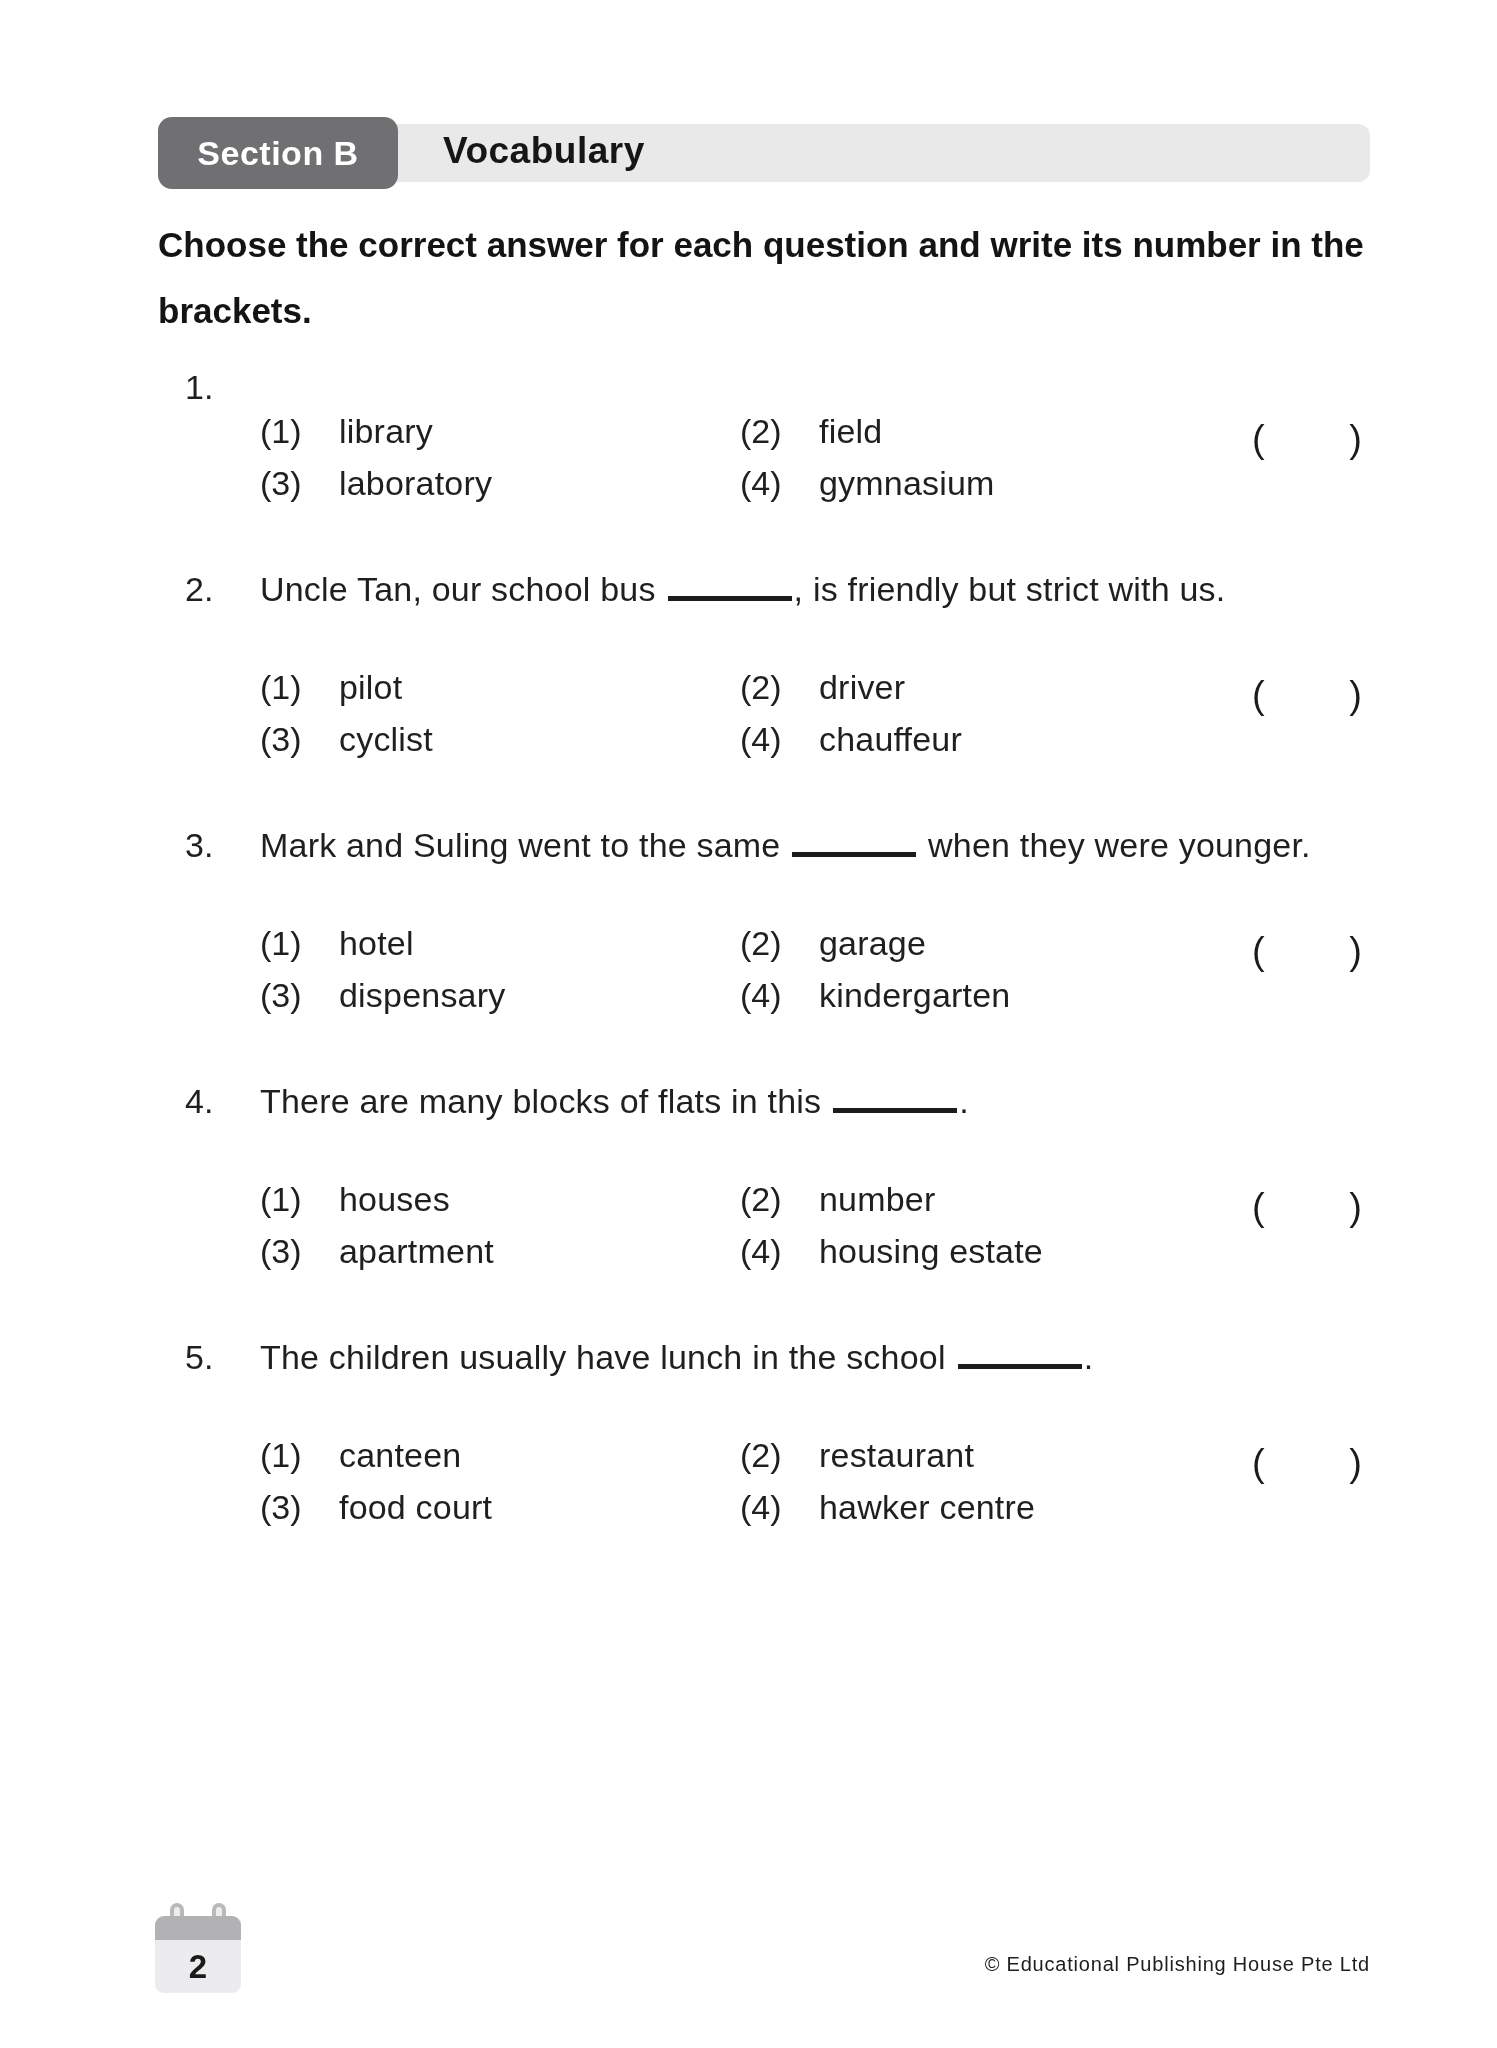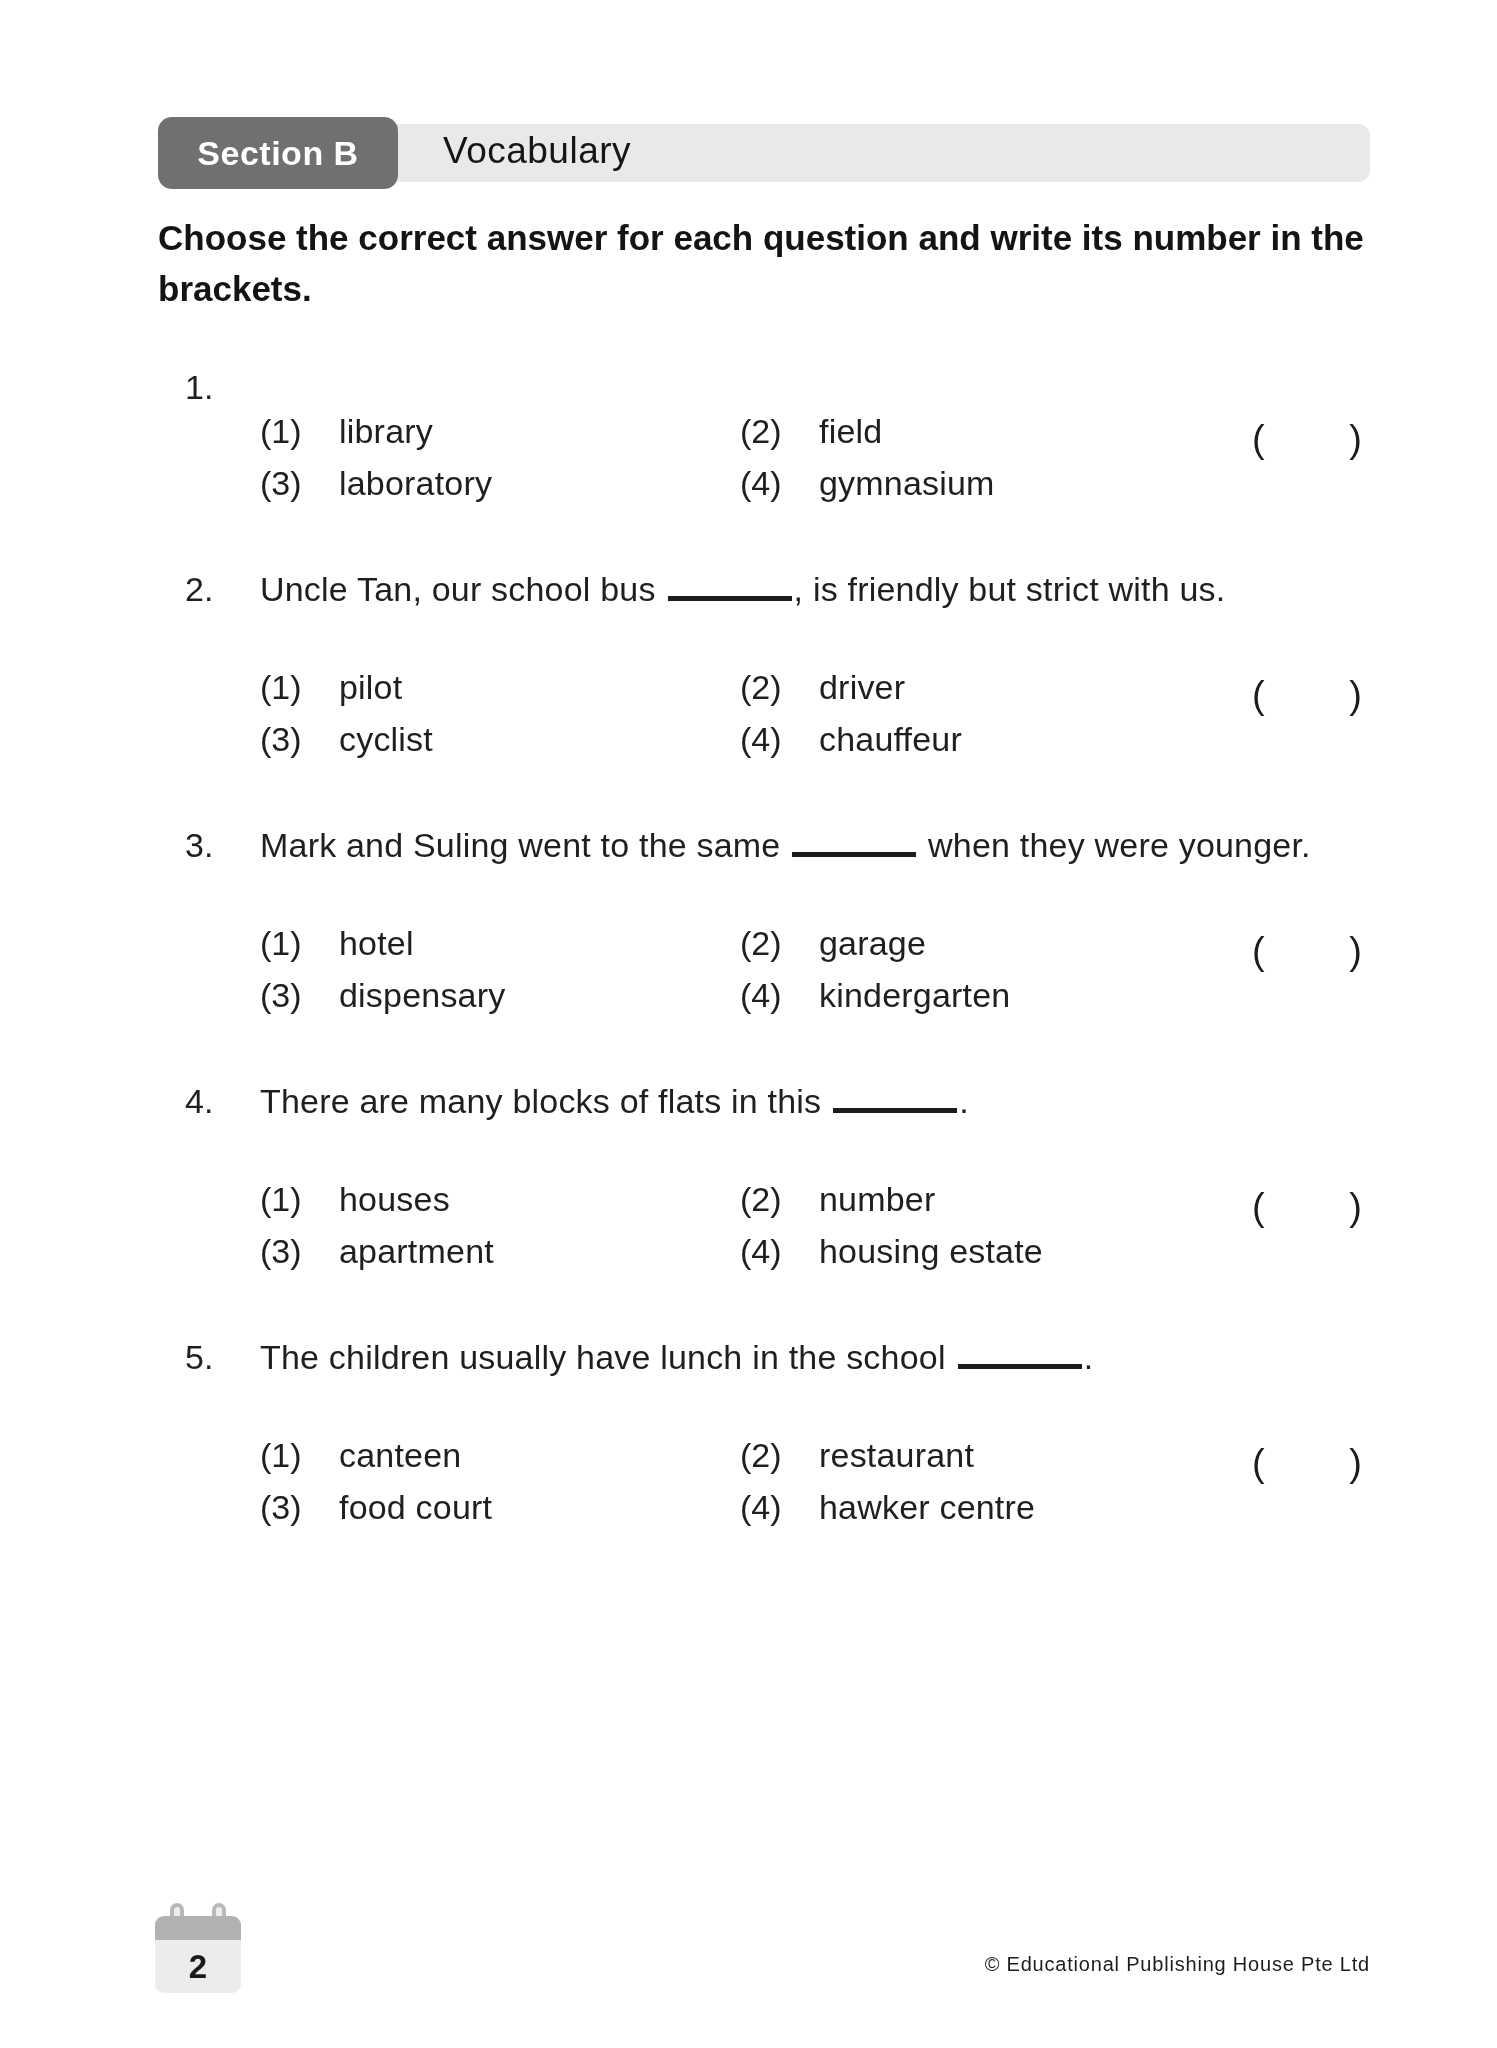--- a/index.html
+++ b/index.html
@@ -28,21 +28,21 @@
     width: 100%;
     height: 58px;
     background: #e9e9e9;
     border-radius: 12px;
   }
   .bar-title {
     position: absolute;
     left: 285px;
     top: 6px;
     font-size: 37px;
-    font-weight: 400;
+    font-weight: 700;
     color: #161616;
     letter-spacing: 0.5px;
   }
   .section-tab {
     position: absolute;
     left: 0; top: -4px;
     width: 240px;
     height: 72px;
     background: #707072;
     border-radius: 14px;
@@ -58,21 +58,21 @@
   }
 
   
   .instructions {
     position: absolute;
     left: 158px;
     top: 212px;
     width: 1220px;
     font-size: 35px;
     font-weight: 700;
-    line-height: 51px;
+    line-height: 66px;
     color: #141414;
   }
 
   
   .questions {
     position: absolute;
     left: 185px;
     top: 360px;
     width: 1185px;
   }

